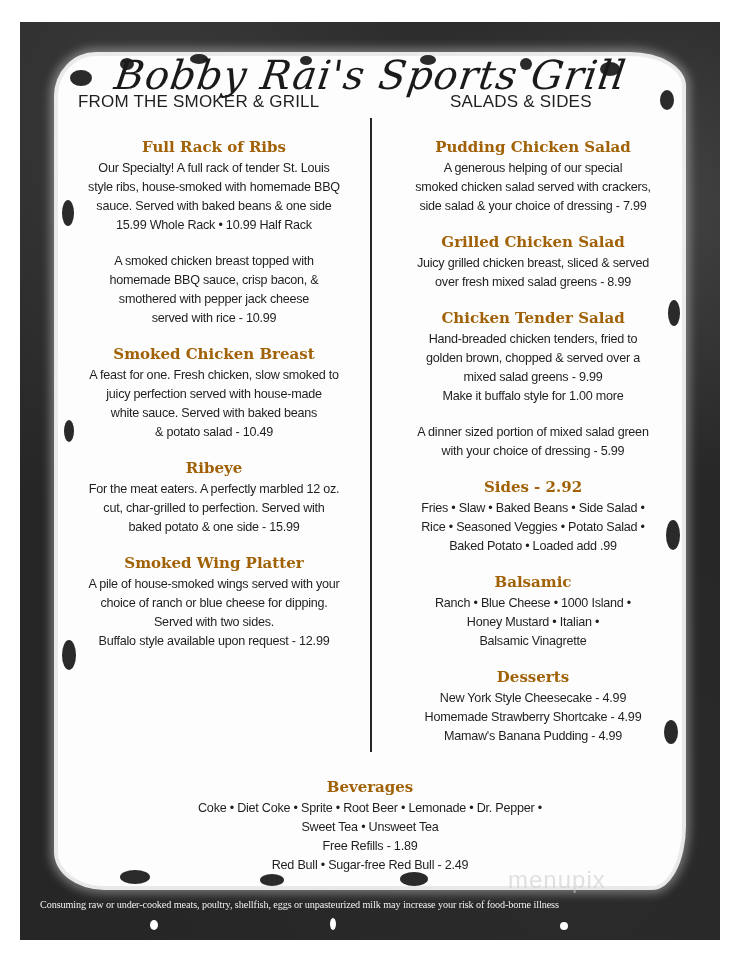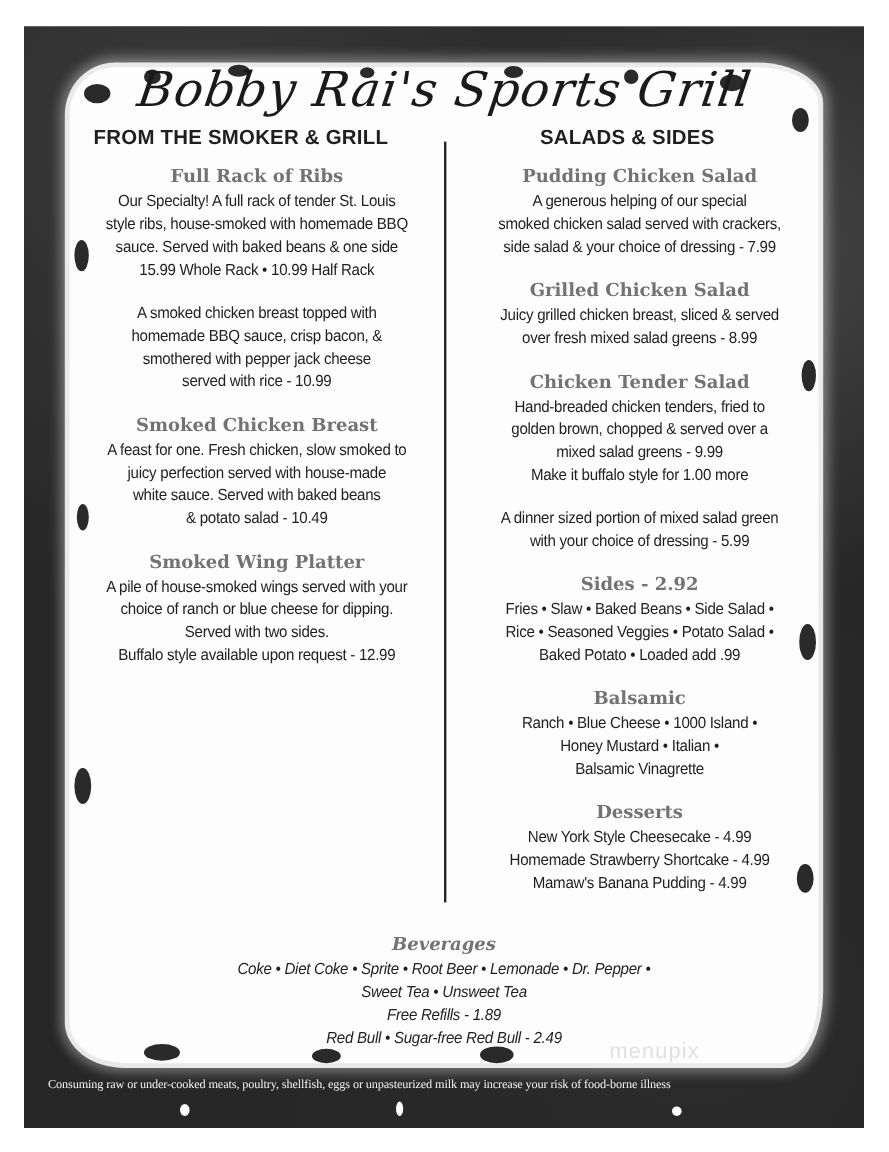--- a/index.html
+++ b/index.html
@@ -26,50 +26,50 @@
   
   .speck { position: absolute; background: #2a2a2a; border-radius: 50%; }
   .speck.w { background: #fdfdfd; }
 
   .title {
     position: absolute; left: 0; width: 741px; top: 52px; text-align: center;
     font-family: "DejaVu Serif", serif; font-style: italic; font-size: 40px;
     letter-spacing: 1px; color: #1a1a1a; transform: skewX(-8deg);
   }
   .sec-head {
-    position: absolute; top: 105px; font-weight: bold; font-size: 17px; letter-spacing: 0.2px;
+    position: absolute; top: 92px; font-weight: normal; font-size: 17px; letter-spacing: 0.2px;
     font-family: "Liberation Sans", sans-serif; color: #1f1f1f;
   }
   .sec-head.left { left: 78px; width: 260px; }
   .sec-head.right { left: 450px; width: 200px; }
 
   .divider { position: absolute; left: 370px; top: 118px; width: 2px; height: 634px; background: #262626; }
 
   .col { position: absolute; text-align: center; }
   .col.left { left: 62px; width: 304px; top: 137px; }
   .col.right { left: 392px; width: 282px; top: 137px; }
 
   .item { margin-bottom: 17px; }
   .item-name {
-    font-family: "DejaVu Serif", serif; font-weight: bold; font-size: 15px; line-height: 21px; color: #737373;
+    font-family: "DejaVu Serif", serif; font-weight: bold; font-size: 15px; line-height: 21px; color: #a16207;
   }
   .item-desc {
     font-family: "Liberation Sans", sans-serif; font-size: 13.4px; line-height: 19px; color: #1f1f1f;
     letter-spacing: -0.25px; transform: scaleX(0.94); transform-origin: center;
   }
   .line { display: block; white-space: nowrap; }
 
-  .bev { position: absolute; left: 130px; width: 480px; top: 777px; text-align: center; font-style: italic; }
+  .bev { position: absolute; left: 130px; width: 480px; top: 777px; text-align: center; }
   .disclaimer {
     position: absolute; left: 40px; width: 661px; top: 899px; text-align: left;
     font-family: "Liberation Serif", serif; font-size: 10.2px; color: #f2f2f2; letter-spacing: -0.1px;
   }
   .watermark {
     position: absolute; left: 508px; top: 866px; font-family: "Liberation Sans", sans-serif;
-    font-size: 18px; color: rgba(200,200,200,0.55); letter-spacing: 1px; font-weight: 300;
+    font-size: 24px; color: rgba(200,200,200,0.55); letter-spacing: 1px; font-weight: 300;
   }
 </style>
 </head>
 <body>
 
 <div class="frame"></div>
 <div class="paper"></div>
 
 <div>
   <div class="speck" style="left:70px;top:70px;width:22px;height:16px"></div>
@@ -121,20 +121,28 @@
   <div class="item">
     <div class="item-name">Smoked Chicken Breast</div>
     <div class="item-desc">
       <span class="line">A feast for one. Fresh chicken, slow smoked to</span>
       <span class="line">juicy perfection served with house-made</span>
       <span class="line">white sauce. Served with baked beans</span>
       <span class="line">&amp; potato salad - 10.49</span>
     </div>
   </div>
   <div class="item">
+    <div class="item-name">Ribeye</div>
+    <div class="item-desc">
+      <span class="line">For the meat eaters. A perfectly marbled 12 oz.</span>
+      <span class="line">cut, char-grilled to perfection. Served with</span>
+      <span class="line">baked potato &amp; one side  - 15.99</span>
+    </div>
+  </div>
+  <div class="item">
     <div class="item-name">Smoked Wing Platter</div>
     <div class="item-desc">
       <span class="line">A pile of house-smoked wings served with your</span>
       <span class="line">choice of ranch or blue cheese for dipping.</span>
       <span class="line">Served with two sides.</span>
       <span class="line">Buffalo style available upon request - 12.99</span>
     </div>
   </div>
 </div>
 

